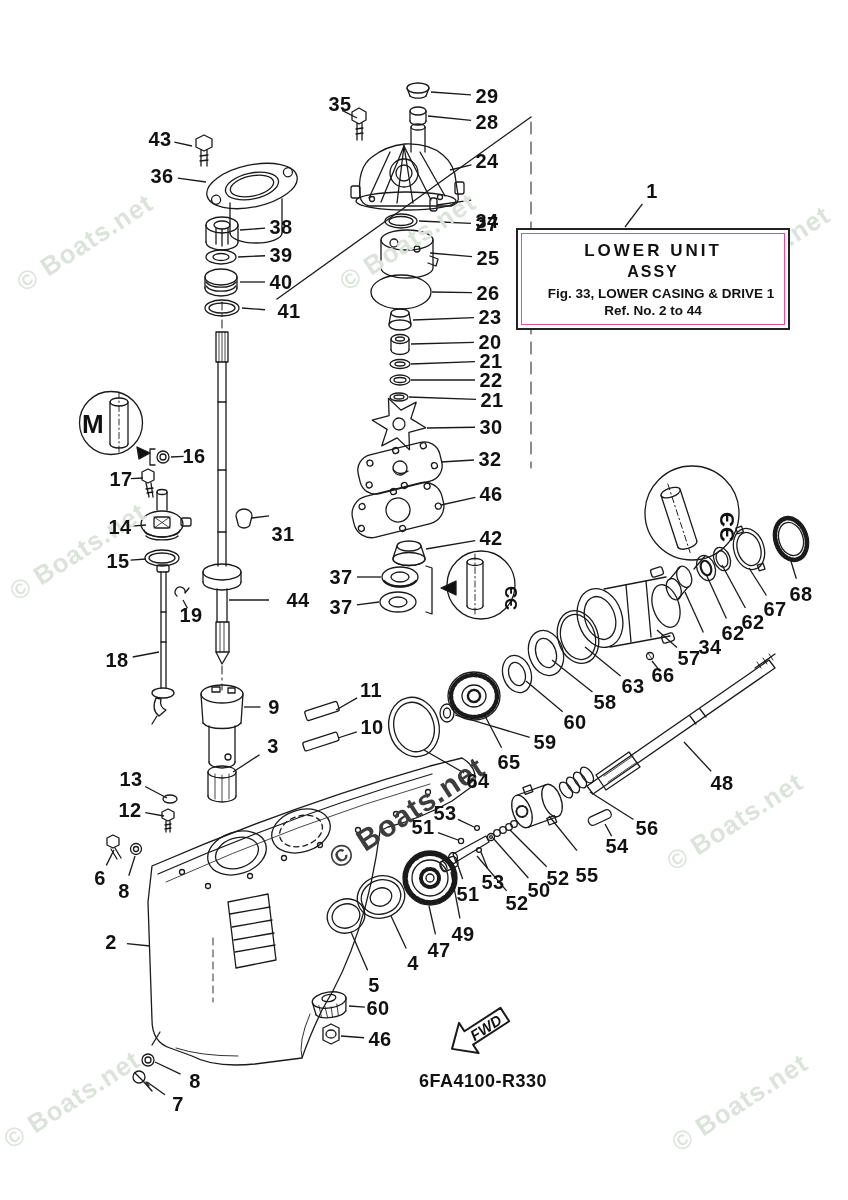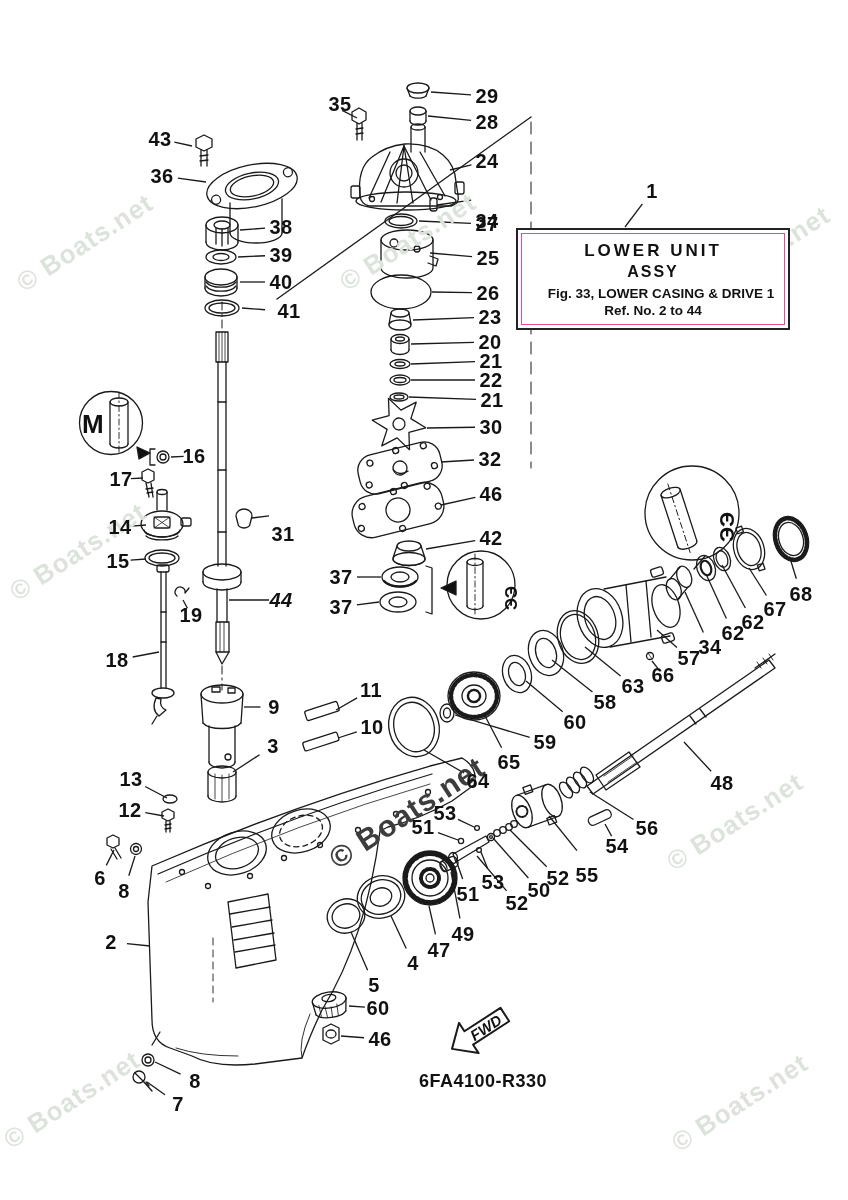--- a/index.html
+++ b/index.html
@@ -594,21 +594,21 @@
     <div class="callout" style="left: 491px; top: 494px;">46</div>
     <div class="callout" style="left: 491px; top: 538px;">42</div>
     <div class="callout" style="left: 341px; top: 577px;">37</div>
     <div class="callout" style="left: 341px; top: 607px;">37</div>
     <div class="callout" style="left: 652px; top: 191px;">1</div>
     <div class="callout" style="left: 194px; top: 456px;">16</div>
     <div class="callout" style="left: 121px; top: 479px;">17</div>
     <div class="callout" style="left: 120px; top: 527px;">14</div>
     <div class="callout" style="left: 118px; top: 561px;">15</div>
     <div class="callout" style="left: 283px; top: 514px; margin-top: 20px;">31</div>
-    <div class="callout" style="left: 281px; top: 600px; font-style: italic;">44</div>
+    <div class="callout" style="left: 298px; top: 600px;">44</div>
     <div class="callout" style="left: 191px; top: 615px;">19</div>
     <div class="callout" style="left: 117px; top: 660px;">18</div>
     <div class="callout" style="left: 274px; top: 707px;">9</div>
     <div class="callout" style="left: 273px; top: 746px;">3</div>
     <div class="callout" style="left: 131px; top: 779px;">13</div>
     <div class="callout" style="left: 130px; top: 810px;">12</div>
     <div class="callout" style="left: 100px; top: 878px;">6</div>
     <div class="callout" style="left: 124px; top: 891px;">8</div>
     <div class="callout" style="left: 111px; top: 942px;">2</div>
     <div class="callout" style="left: 371px; top: 690px;">11</div>

